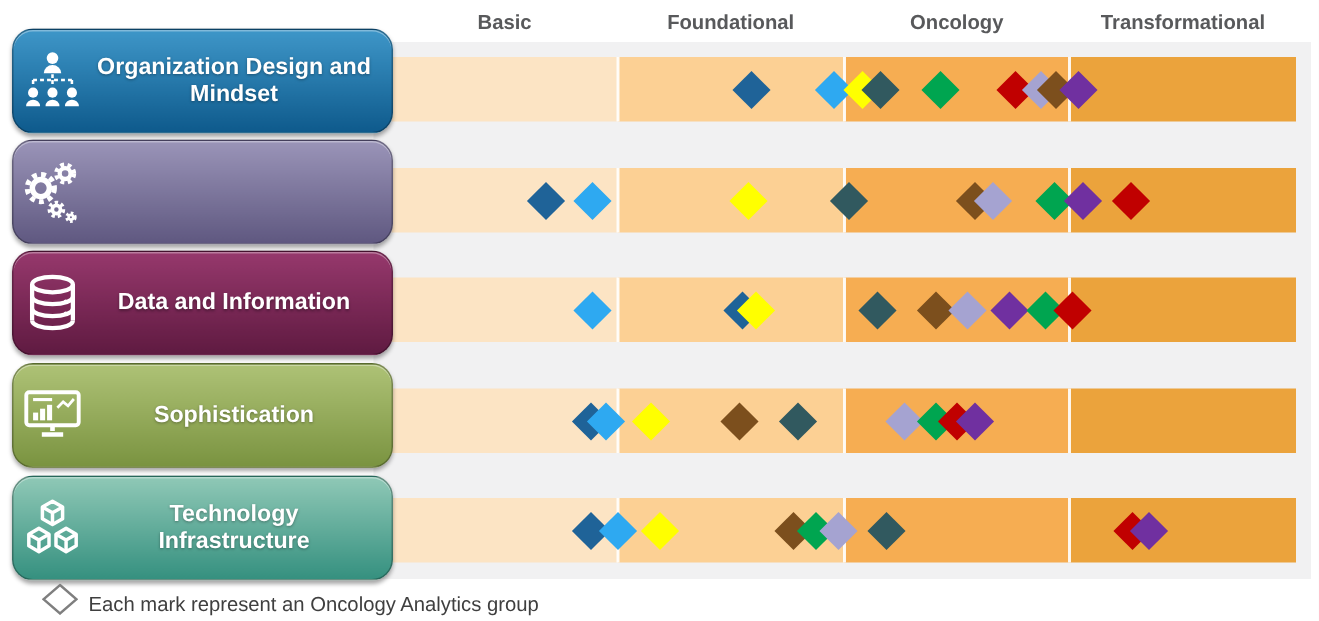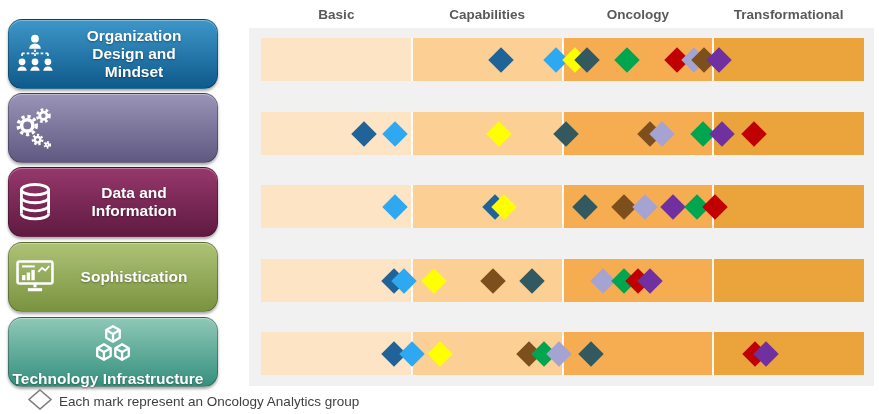--- a/index.html
+++ b/index.html
@@ -1,27 +1,27 @@
 <!DOCTYPE html>
 <html><head>
 <meta charset="utf-8">
 <style>
   html,body{margin:0;padding:0;background:#ffffff;}
   .stage{position:relative;width:879px;height:414px;background:#ffffff;overflow:hidden;
          font-family:"Liberation Sans",sans-serif;}
 
   
-  .cat-btn{position:absolute;left:8px;width:210px;height:70px;border-radius:14px;
+  .cat-btn{position:absolute;left:8px;width:254px;height:70px;border-radius:14px;
            display:flex;align-items:center;border:1px solid rgba(0,0,0,.28);
            box-shadow:0 2px 3px rgba(0,0,0,.35), inset 0 1px 0 rgba(255,255,255,.35);
            box-sizing:border-box;}
   .cat-btn .icon{width:52px;display:flex;justify-content:center;align-items:center;flex:0 0 52px;}
   .cat-btn .lbl{flex:1;color:#ffffff;font-weight:bold;font-size:15.5px;line-height:1.18;
                 text-align:center;padding-right:10px;text-shadow:0 1px 2px rgba(0,0,0,.35);}
-  #btn1{top:19px;} #btn2{top:93px;} #btn3{top:167px;} #btn4{top:242px;} #btn5{top:317px;flex-direction:column;}
+  #btn1{top:19px;} #btn2{top:93px;} #btn3{top:167px;} #btn4{top:242px;} #btn5{top:317px;}
 
   
   .plot-bg{position:absolute;left:249px;top:28px;width:625px;height:358px;background:#F1F1F2;}
   .col-header{position:absolute;top:7px;transform:translateX(-50%);font-size:13.5px;
               font-weight:bold;color:#58595B;white-space:nowrap;}
   .bar-row{position:absolute;left:261px;width:603px;height:43px;}
   .seg{position:absolute;top:0;height:100%;}
   .sep{position:absolute;top:0;width:2px;height:100%;background:rgba(255,255,255,.9);}
   .diamond{position:absolute;width:18px;height:18px;transform:translate(-50%,-50%) rotate(45deg);}
 
@@ -33,21 +33,21 @@
 </style>
 </head>
 <body>
 
 <div class="stage">
 
   <div class="plot-bg"></div>
 
   <div>
       <span class="col-header" style="left: 336.375px; text-align: right;">Basic</span>
-      <span class="col-header" style="left: 487.125px;">Capabilities</span>
+      <span class="col-header" style="left: 487.125px;">Foundational</span>
       <span class="col-header" style="left: 637.875px;">Oncology</span>
       <span class="col-header" style="left: 788.625px;">Transformational</span>
     </div>
 
   <div>
       <div class="bar-row" style="top: 38px; height: 43px;">
         <div class="seg" style="left: 0px; width: 150.75px; background: rgb(252, 228, 196);"></div>
         <div class="seg" style="left: 150.75px; width: 150.75px; background: rgb(252, 208, 148);"></div>
         <div class="seg" style="left: 301.5px; width: 150.75px; background: rgb(246, 173, 82);"></div>
         <div class="seg" style="left: 452.25px; width: 150.75px; background: rgb(235, 163, 60);"></div>

